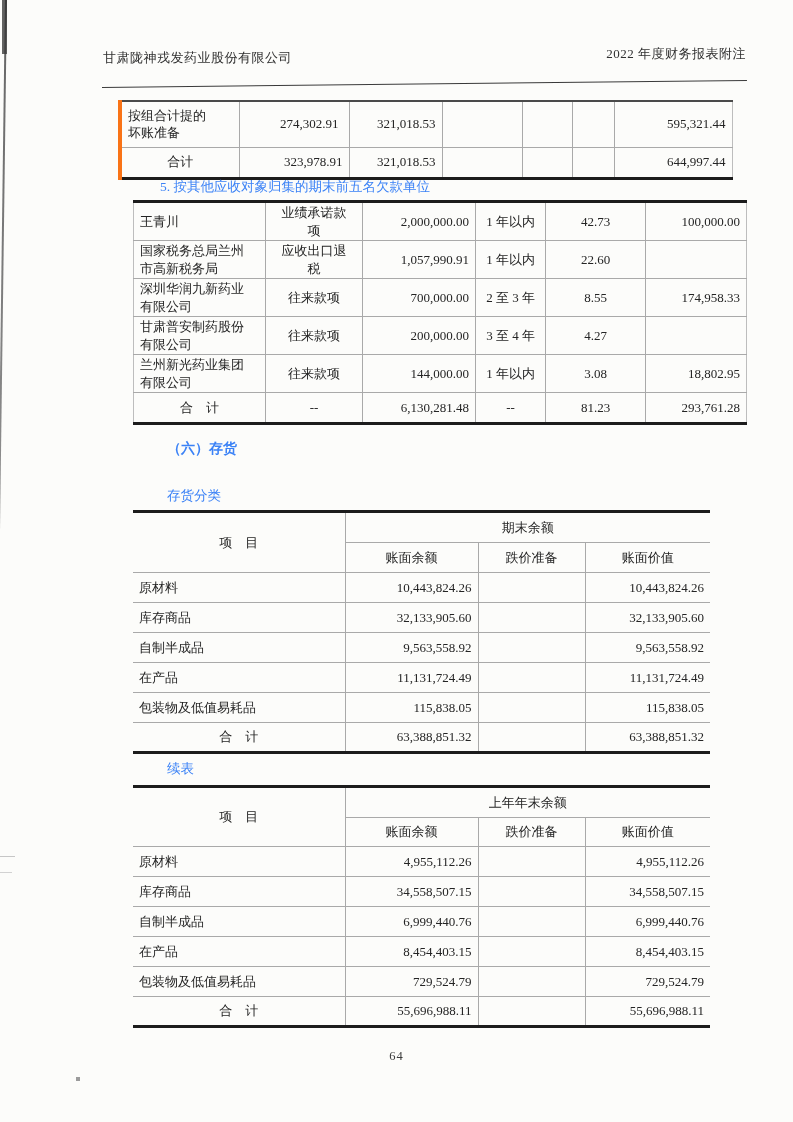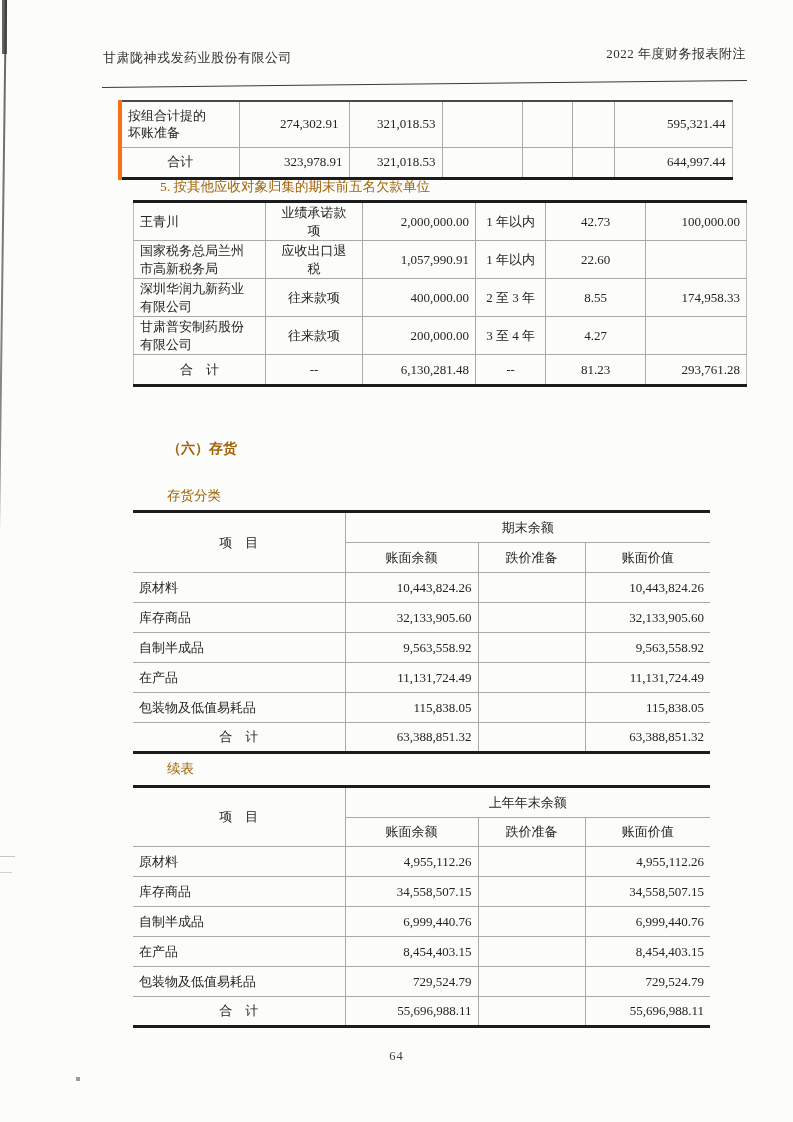--- a/index.html
+++ b/index.html
@@ -43,21 +43,21 @@
         border-top:3px solid #1c1c1c; border-bottom:3px solid #1c1c1c; }
   .t2 td:first-child { border-left:1px solid #bdbdbd; }
   .t2 td:last-child  { border-right:1px solid #bdbdbd; }
 
   .inv { left:133px; width:577px; border-top:3px solid #1c1c1c; border-bottom:3px solid #1c1c1c; }
   .inv td:first-child { border-left:none; }
   .inv td:last-child  { border-right:none; }
   .inv3 { top:510px; }
   .inv4 { top:785px; }
 
-  .heading { position:absolute; font-size:13.5px; color:#a16207; }
+  .heading { position:absolute; font-size:13.5px; color:#3b82f6; }
   .h-sec5 { left:160px; top:178px; }
   .h-sec6 { left:167px; top:440px; font-weight:bold; font-size:14px; }
   .h-sub6 { left:167px; top:487px; }
   .h-cont { left:167px; top:760px; }
 
   .pgnum { position:absolute; left:0; top:1049px; width:100%; text-align:center;
     font-size:12.5px; color:#3a3a3a; letter-spacing:1px; }
 </style>
 </head>
 <body>
@@ -137,33 +137,42 @@
 税</td>
       <td class="num">1,057,990.91</td>
       <td class="ctr">1 年以内</td>
       <td class="ctr">22.60</td>
       <td class="num"></td>
     </tr>
     <tr style="height:38px">
       <td class="lft pl">深圳华润九新药业
 有限公司</td>
       <td class="ctr">往来款项</td>
-      <td class="num">400,000.00</td>
+      <td class="num">700,000.00</td>
       <td class="ctr">2 至 3 年</td>
       <td class="ctr">8.55</td>
       <td class="num">174,958.33</td>
     </tr>
     <tr style="height:38px">
       <td class="lft pl">甘肃普安制药股份
 有限公司</td>
       <td class="ctr">往来款项</td>
       <td class="num">200,000.00</td>
       <td class="ctr">3 至 4 年</td>
       <td class="ctr">4.27</td>
       <td class="num"></td>
+    </tr>
+    <tr style="height:38px">
+      <td class="lft pl">兰州新光药业集团
+有限公司</td>
+      <td class="ctr">往来款项</td>
+      <td class="num">144,000.00</td>
+      <td class="ctr">1 年以内</td>
+      <td class="ctr">3.08</td>
+      <td class="num">18,802.95</td>
     </tr>
     <tr style="height:31px">
       <td class="ctr">合　计</td>
       <td class="ctr">--</td>
       <td class="num">6,130,281.48</td>
       <td class="ctr">--</td>
       <td class="ctr">81.23</td>
       <td class="num">293,761.28</td>
     </tr>
   </tbody>

